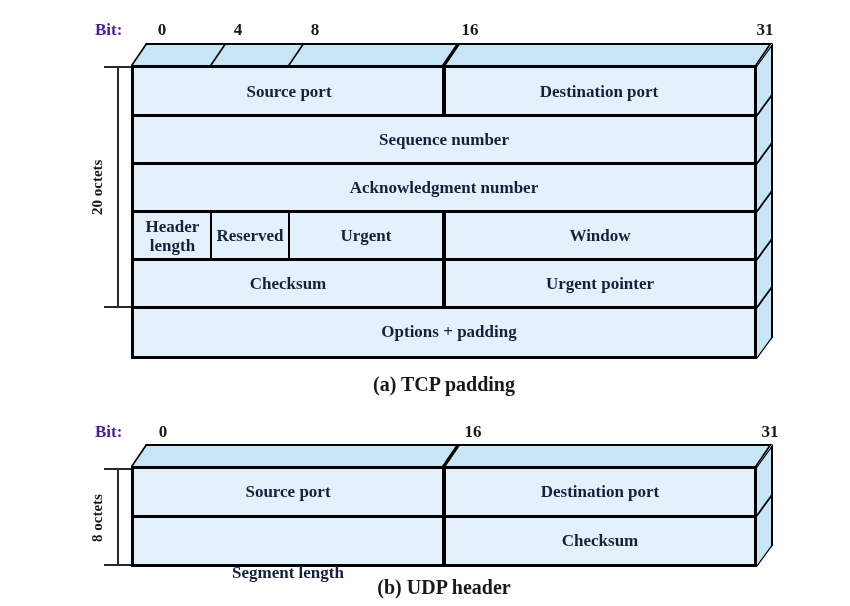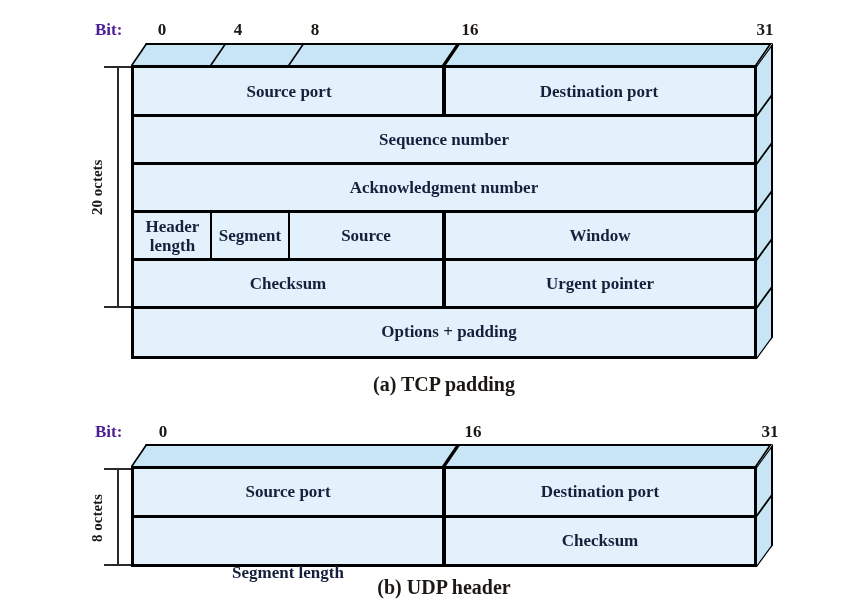--- a/index.html
+++ b/index.html
@@ -65,22 +65,22 @@
       <div class="vline" style="left:308px;top:0;width:4px;height:49px;"></div>
       <div class="vline" style="left:308px;top:142px;width:4px;height:99px;"></div>
       <div class="vline" style="left:76px;top:142px;width:2px;height:51px;"></div>
       <div class="vline" style="left:154px;top:142px;width:2px;height:51px;"></div>
 
       <div class="cell" style="left:0;top:0;width:310px;height:48px;">Source port</div>
       <div class="cell" style="left:310px;top:0;width:310px;height:48px;">Destination port</div>
       <div class="cell" style="left:0;top:48px;width:620px;height:48px;">Sequence number</div>
       <div class="cell" style="left:0;top:96px;width:620px;height:48px;">Acknowledgment number</div>
       <div class="cell" style="left:0;top:144px;width:77px;height:48px;">Header length</div>
-      <div class="cell" style="left:78px;top:144px;width:76px;height:48px;">Segment</div>
-      <div class="cell" style="left:156px;top:144px;width:152px;height:48px;">Source</div>
+      <div class="cell" style="left:78px;top:144px;width:76px;height:48px;">Reserved</div>
+      <div class="cell" style="left:156px;top:144px;width:152px;height:48px;">Urgent</div>
       <div class="cell" style="left:312px;top:144px;width:308px;height:48px;">Window</div>
       <div class="cell" style="left:0;top:192px;width:308px;height:48px;">Checksum</div>
       <div class="cell" style="left:312px;top:192px;width:308px;height:48px;">Urgent pointer</div>
       <div class="cell" style="left:0;top:240px;width:620px;height:48px;padding-left:12px;">Options + padding</div>
     </div>
 
     <div class="bracket-line" style="left:117px;top:67px;height:241px;"></div>
     <div class="bracket-cap" style="left:104px;top:66px;width:27px;"></div>
     <div class="bracket-cap" style="left:104px;top:306px;width:27px;"></div>
     <div class="octets" style="left:84px;top:67px;width:26px;height:241px;">20 octets</div>

